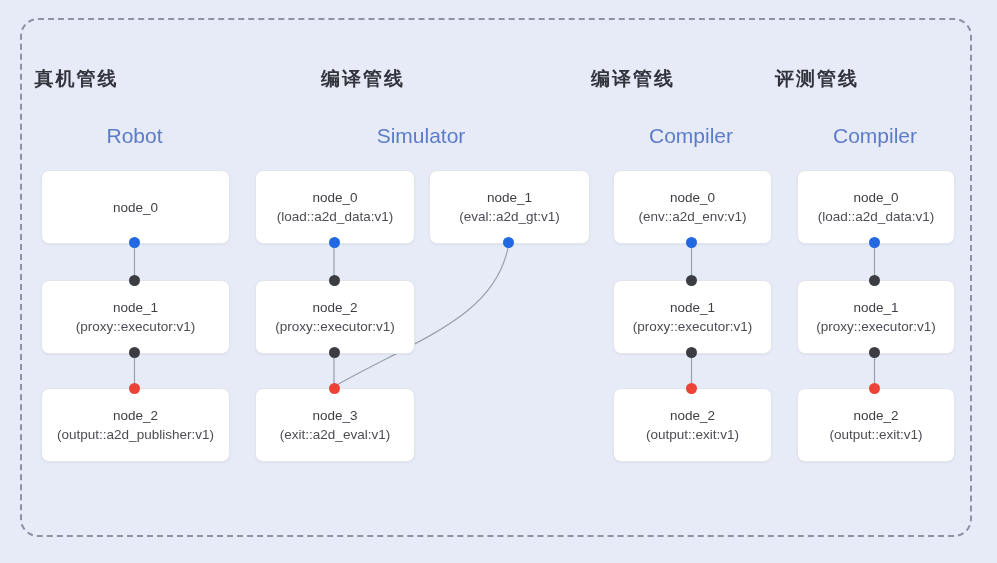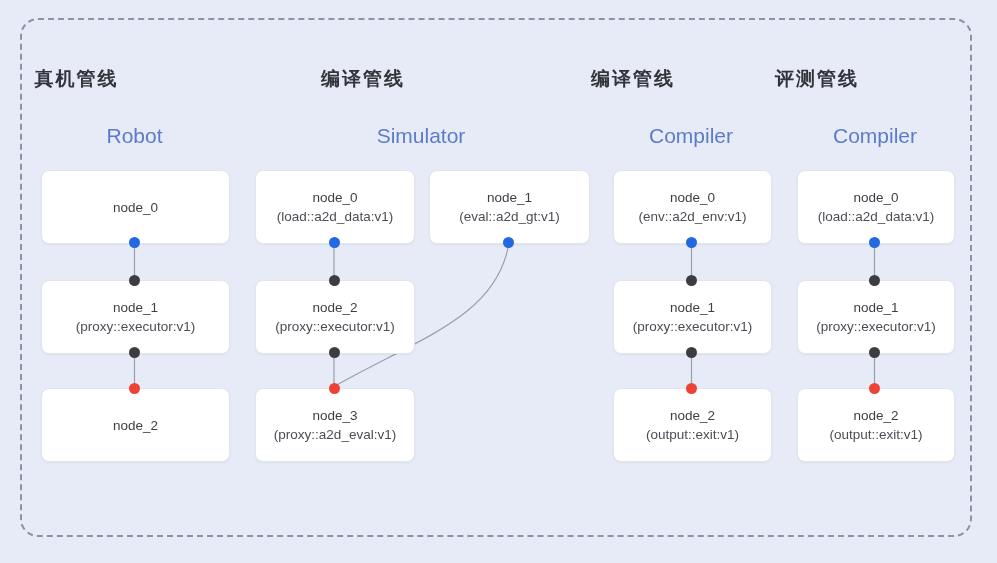--- a/index.html
+++ b/index.html
@@ -89,37 +89,38 @@
 
 <div class="node c1 r1">
   <div class="nname">node_0</div>
 </div>
 <div class="node c1 r2">
   <div class="nname">node_1</div>
   <div class="ntype">(proxy::executor:v1)</div>
 </div>
 <div class="node c1 r3">
   <div class="nname">node_2</div>
+  <div class="ntype">(output::a2d_publisher:v1)</div>
 </div>
 
 <div class="node c2a r1">
   <div class="nname">node_0</div>
   <div class="ntype">(load::a2d_data:v1)</div>
 </div>
 <div class="node c2b r1">
   <div class="nname">node_1</div>
   <div class="ntype">(eval::a2d_gt:v1)</div>
 </div>
 <div class="node c2a r2">
   <div class="nname">node_2</div>
   <div class="ntype">(proxy::executor:v1)</div>
 </div>
 <div class="node c2a r3">
   <div class="nname">node_3</div>
-  <div class="ntype">(proxy::a2d_eval:v1)</div>
+  <div class="ntype">(exit::a2d_eval:v1)</div>
 </div>
 
 <div class="node c3 r1">
   <div class="nname">node_0</div>
   <div class="ntype">(env::a2d_env:v1)</div>
 </div>
 <div class="node c3 r2">
   <div class="nname">node_1</div>
   <div class="ntype">(proxy::executor:v1)</div>
 </div>

